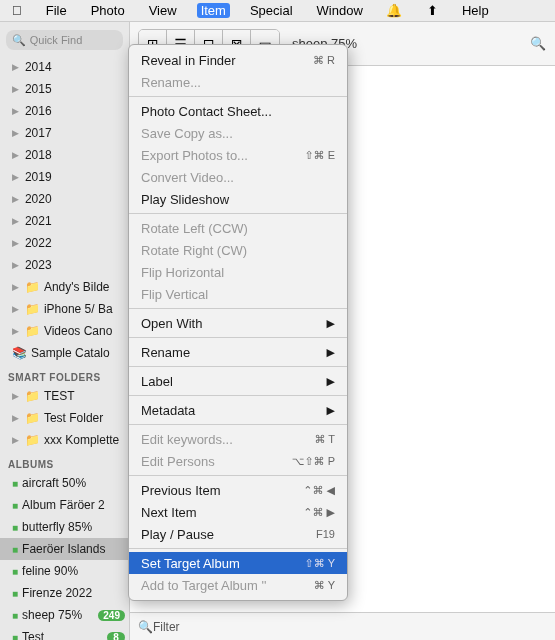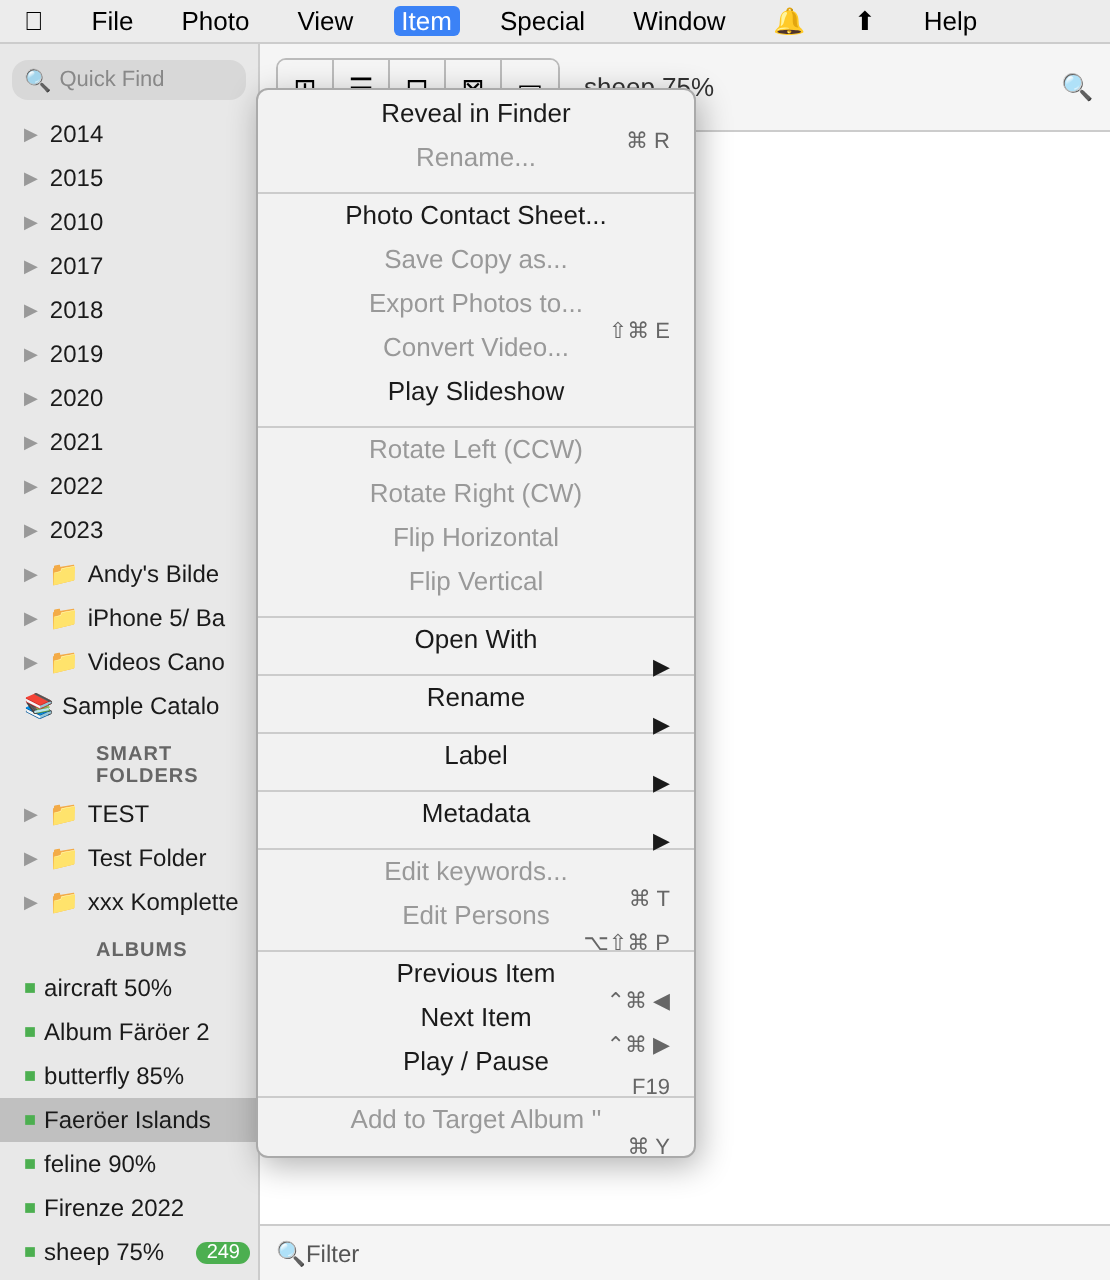--- a/index.html
+++ b/index.html
@@ -99,21 +99,20 @@
       color: #888;
     }
 
     
     .sidebar-section {
       font-size: 10px;
       font-weight: 700;
       color: #666;
       padding: 8px 8px 2px;
       letter-spacing: 0.5px;
-      margin-left: 40px;
     }
 
     
     .sidebar-item {
       display: flex;
       align-items: center;
       height: 22px;
       padding: 0 4px 0 12px;
       gap: 4px;
       cursor: pointer;
@@ -128,20 +127,21 @@
     }
     .item-badge {
       margin-left: auto;
       background: #aaa;
       color: #fff;
       border-radius: 8px;
       font-size: 10px;
       padding: 0 5px;
       min-width: 18px;
       text-align: center;
+      font-weight: bold;
     }
     .item-badge.green {
       background: #4caf50;
       color: #fff;
     }
 
     
     .toolbar-icon-group {
       display: flex;
       border: 1px solid #bbb;
@@ -230,21 +230,20 @@
     }
     .menu-item {
       display: flex;
       align-items: center;
       height: 22px;
       padding: 0 12px;
       font-size: 13px;
       color: #1a1a1a;
       cursor: default;
       position: relative;
-      flex-direction: column;
     }
     .menu-item.highlighted {
       background: #2768cc;
       color: #fff;
     }
     .menu-item.disabled {
       color: #999;
     }
     .menu-item .shortcut {
       margin-left: auto;
@@ -312,21 +311,21 @@
     <div class="sidebar-item">
       <span class="chevron">▶</span>
       <span>2014</span>
     </div>
     <div class="sidebar-item">
       <span class="chevron">▶</span>
       <span>2015</span>
     </div>
     <div class="sidebar-item">
       <span class="chevron">▶</span>
-      <span>2010</span>
+      <span>2016</span>
     </div>
     <div class="sidebar-item">
       <span class="chevron">▶</span>
       <span>2017</span>
     </div>
     <div class="sidebar-item">
       <span class="chevron">▶</span>
       <span>2018</span>
     </div>
     <div class="sidebar-item">
@@ -583,20 +582,24 @@
     </div>
     <div class="menu-item">
       <span>Next Item</span>
       <span class="shortcut">⌃⌘ ▶</span>
     </div>
     <div class="menu-item">
       <span>Play / Pause</span>
       <span class="shortcut">F19</span>
     </div>
     <div class="menu-separator"></div>
+    <div class="menu-item highlighted">
+      <span>Set Target Album</span>
+      <span class="shortcut">⇧⌘ Y</span>
+    </div>
     <div class="menu-item disabled">
       <span>Add to Target Album ''</span>
       <span class="shortcut">⌘ Y</span>
     </div>
 
   </div>
 
 </div>
 
 </body></html>

